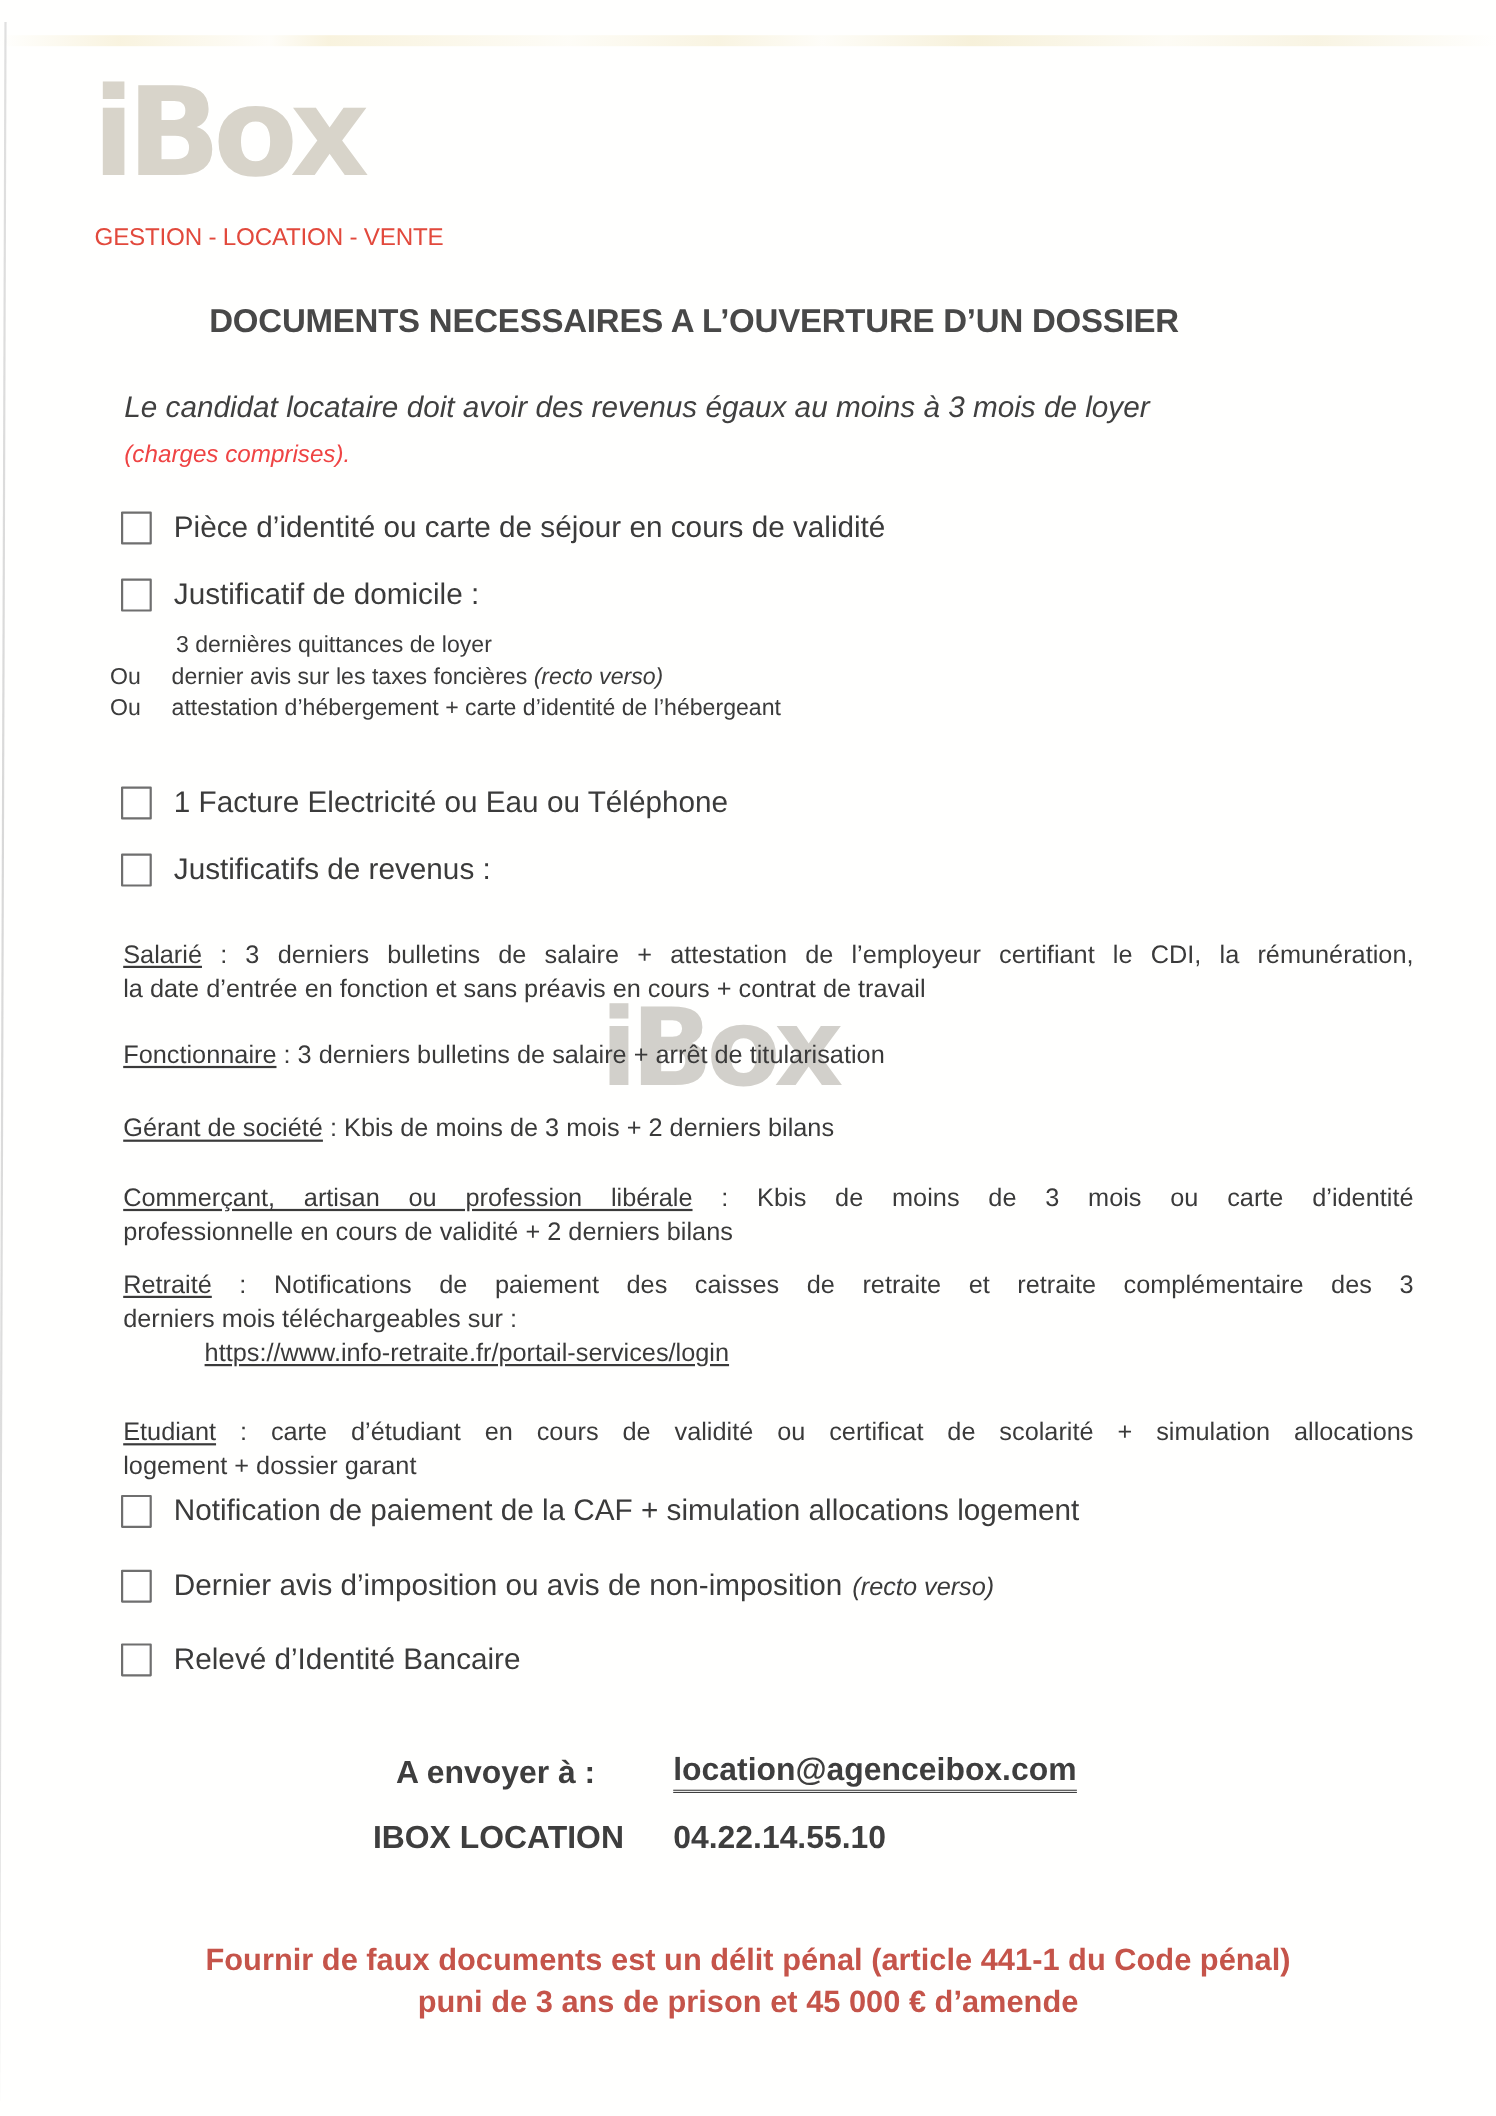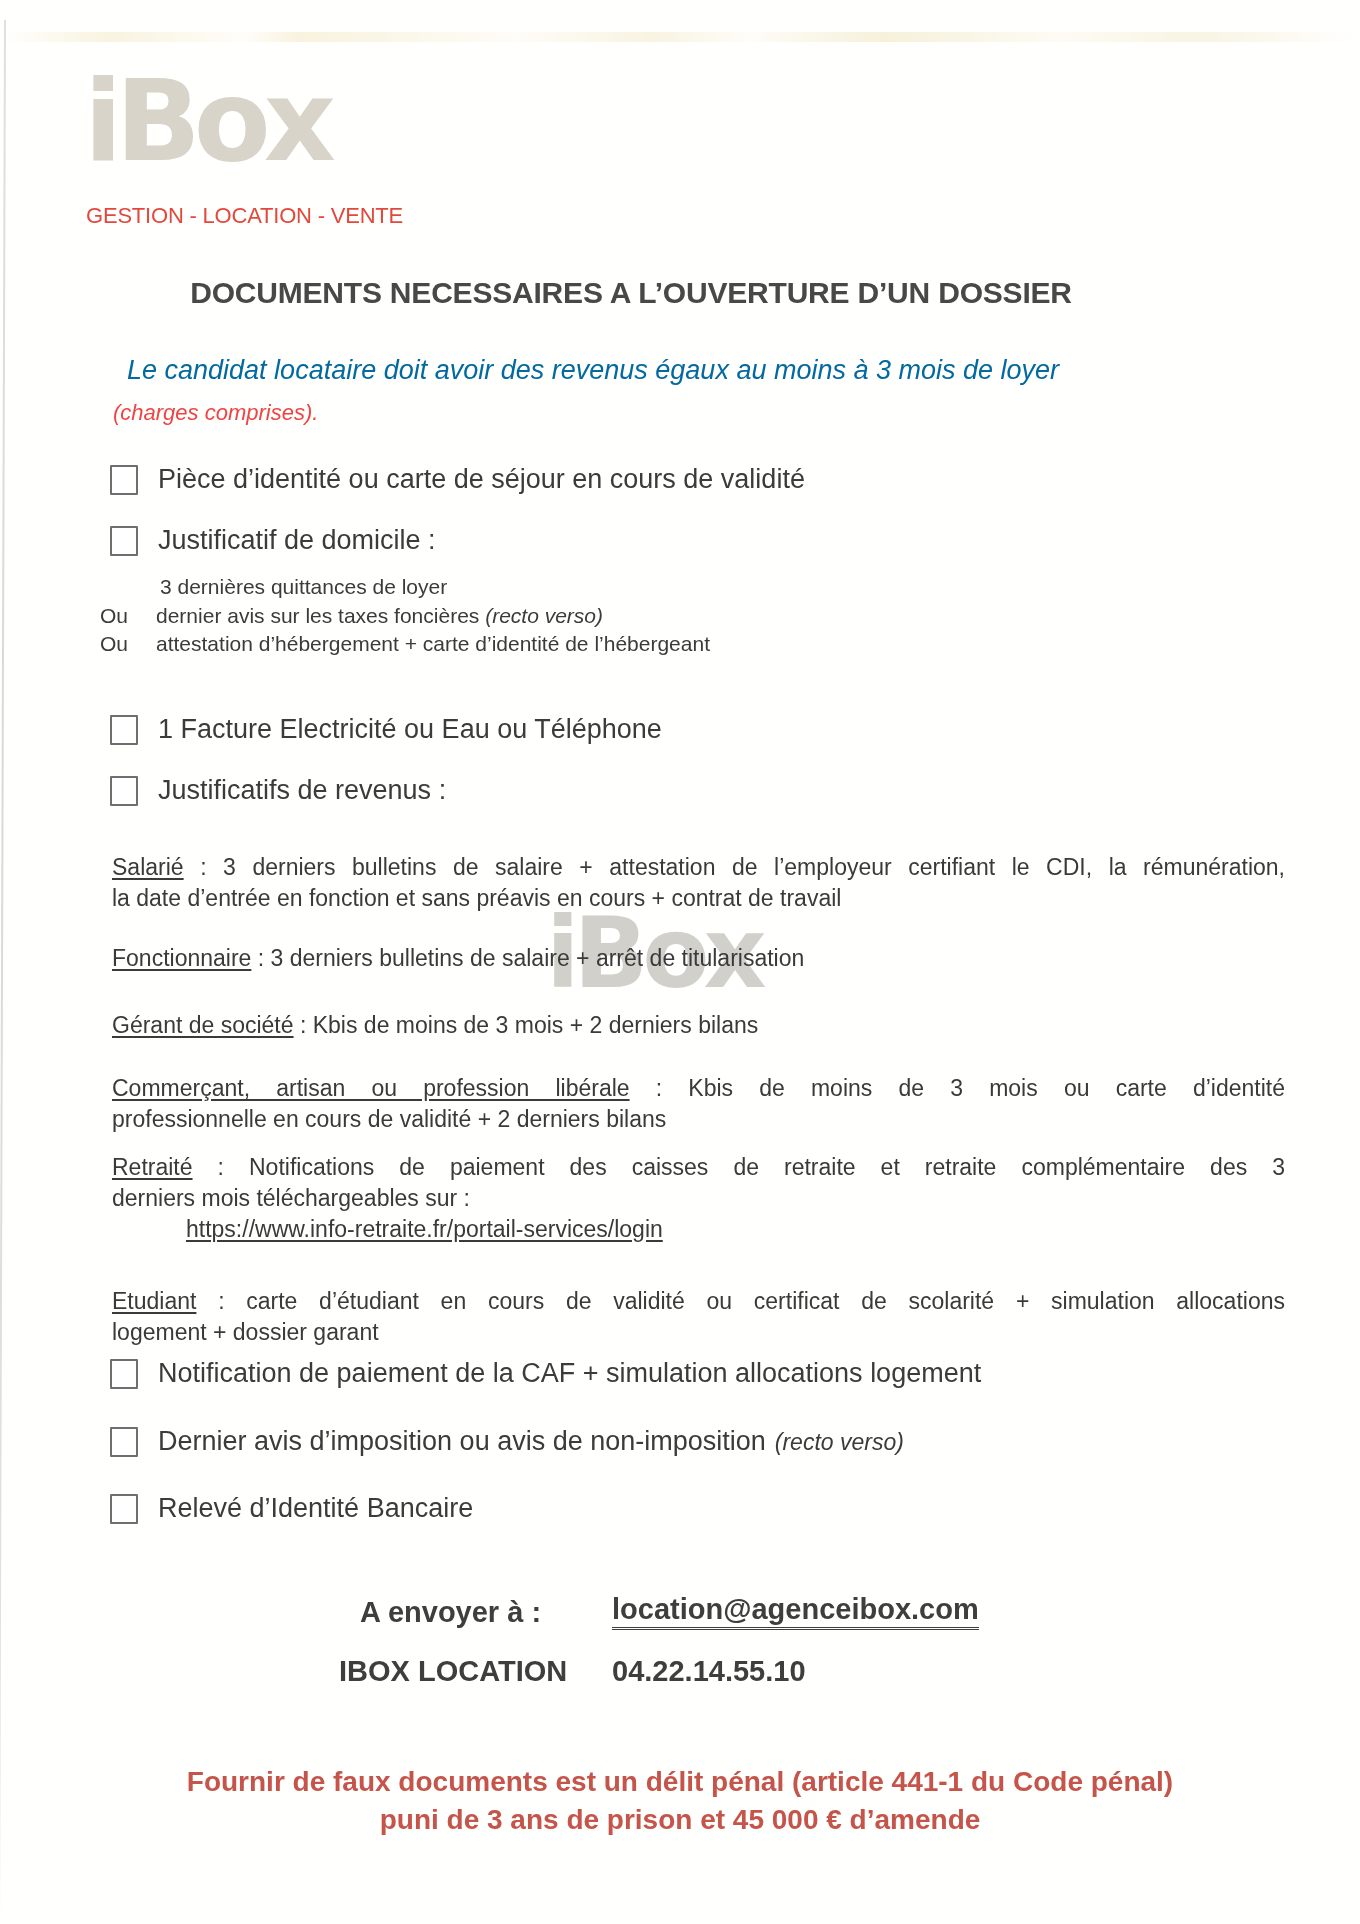--- a/index.html
+++ b/index.html
@@ -36,21 +36,21 @@
     color:var(--tagline-red,#e2493c);
   }
   
   .title {
     position:absolute; left:0; top:276px; width:1262px; margin:0; z-index:1;
     text-align:center; font-size:30px; font-weight:bold; letter-spacing:-0.2px;
     color:#484848;
   }
   .intro1 {
     position:absolute; left:113px; top:355px; z-index:1;
-    font-style:italic; font-size:27px; color:#0369a1;margin-left:14px;
+    font-style:italic; font-size:27px; color:#404040;
   }
   .intro2 {
     position:absolute; left:113px; top:400px; z-index:1;
     font-style:italic; font-size:22px; color:#ef4444;
   }
   
   .cb-row {
     position:absolute; left:110px; z-index:1;
     display:flex; gap:20px; align-items:flex-start;
   }

